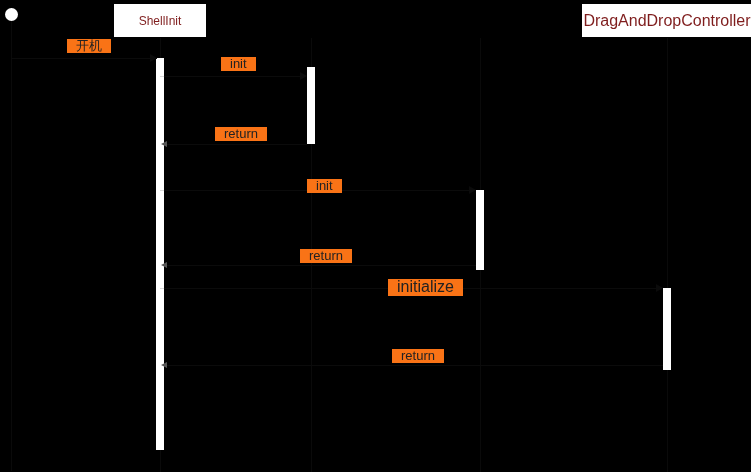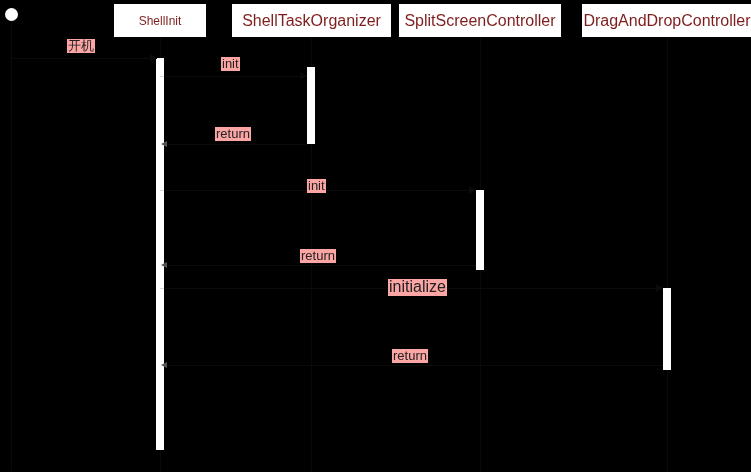--- a/index.html
+++ b/index.html
@@ -32,47 +32,41 @@
   .ret-head:before{
     content:"";position:absolute;left:0;top:0;
     border-top:3px solid transparent;border-bottom:3px solid transparent;
     border-right:6px solid #555;
   }
   
   .call-nub{position:absolute;height:1px;width:9px;background:#d8d8d8;}
 
   
   .msg-label{
-    position:absolute;background:#fca5a5;color:#222222;
-    padding:0 1px;line-height:1.05;white-space:nowrap;
+    position:absolute;background:#f97316;color:#222222;
+    padding:0 9px;line-height:1.05;white-space:nowrap;
   }
 
   
   .actor-head{position:absolute;background:#ffffff;border-radius:50%;}
   .actor-body{position:absolute;width:1px;background:#0a0a0a;}
 </style>
 </head>
 <body>
 
 <div id="diagram">
 
   <div class="actor-head" style="left:5px;top:8px;width:13px;height:13px;"></div>
   <div class="actor-body" style="left:11px;top:21px;height:450px;"></div>
 
   <div class="participant-box" style="left:113px;top:3px;width:94px;height:35px;font-size:12px;">
     <span class="participant-label">ShellInit</span>
   </div>
 
-  <div class="participant-box" style="left:231px;top:3px;width:161px;height:35px;font-size:16px;">
-    <span class="participant-label">ShellTaskOrganizer</span>
-  </div>
 
-  <div class="participant-box" style="left:398px;top:3px;width:164px;height:35px;font-size:16px;">
-    <span class="participant-label">SplitScreenController</span>
-  </div>
 
   <div class="participant-box" style="left:581px;top:3px;width:172px;height:35px;font-size:16px;">
     <span class="participant-label">DragAndDropController</span>
   </div>
 
   <div class="lifeline" style="left:160px;top:38px;height:434px;"></div>
   <div class="lifeline" style="left:311px;top:38px;height:434px;"></div>
   <div class="lifeline" style="left:480px;top:38px;height:434px;"></div>
   <div class="lifeline" style="left:667px;top:38px;height:434px;"></div>
 

